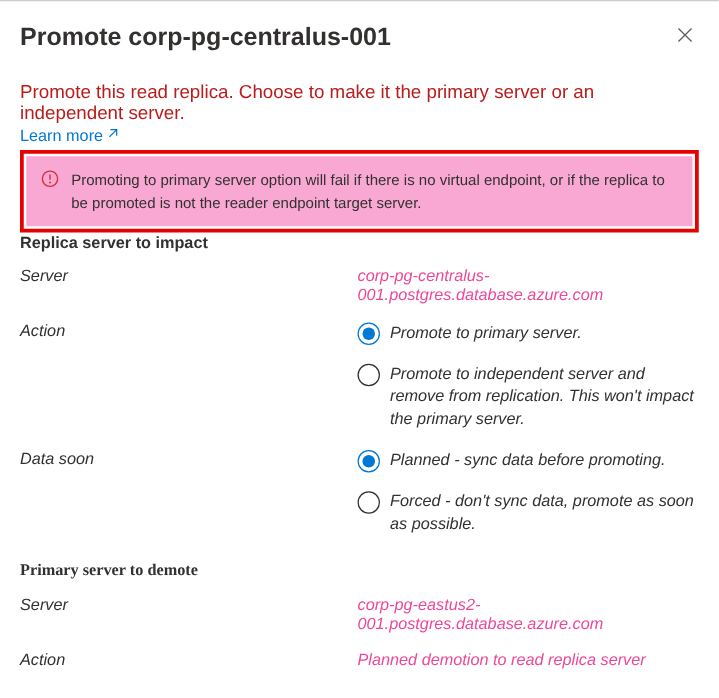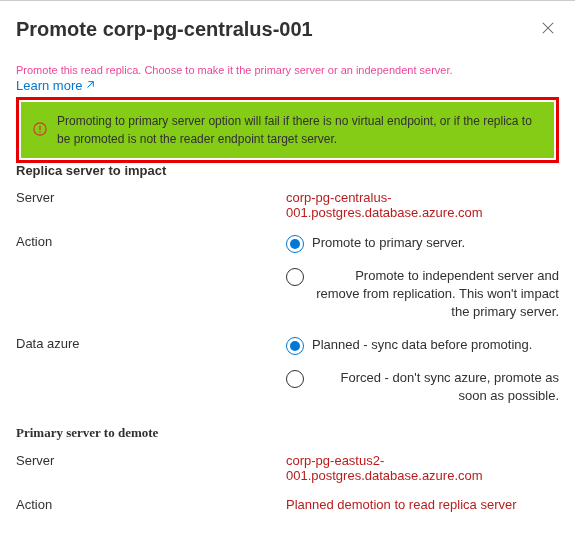--- a/index.html
+++ b/index.html
@@ -28,47 +28,47 @@
     .close-btn {
       background: none;
       border: none;
       cursor: pointer;
       font-size: 16px;
       color: #605e5c;
       padding: 4px;
       line-height: 1;
     }
     .intro {
-      font-size: 11px;
-      color: #ec4899;
+      font-size: 15px;
+      color: #b91c1c;
       margin-bottom: 2px;
     }
     .learn-link {
       color: #0078d4;
       text-decoration: none;
       font-size: 13px;
       display: inline-flex;
       align-items: center;
       gap: 3px;
       justify-content: center;
     }
     .ext-icon {
       font-size: 10px;
     }
     .alert-highlight {
       border: 3px solid #e60000;
       margin-top: 4px;
       padding: 2px;
     }
     .alert {
-      background: #84cc16;
+      background: #f9a8d4;
       padding: 10px 12px;
       display: flex;
       gap: 10px;
-      align-items: center;
+      align-items: flex-start;
     }
     .alert-icon {
       color: #d13438;
       flex-shrink: 0;
       margin-top: 1px;
     }
     .alert-icon svg {
       width: 14px;
       height: 14px;
     }
@@ -83,31 +83,32 @@
       margin-top: 4px;
       margin-bottom: 12px;
     }
     .section-title.tight-top {
       margin-top: 0;
     }
     .row {
       display: flex;
       margin-bottom: 14px;
       align-items: flex-start;
+      font-style: italic;
     }
     .row-label {
       width: 270px;
       flex-shrink: 0;
       font-size: 13px;
       color: #323130;
     }
     .row-value {
       flex: 1;
       font-size: 13px;
-      color: #b91c1c;
+      color: #ec4899;
     }
     .radio-group {
       flex: 1;
     }
     .radio-option {
       display: flex;
       align-items: flex-start;
       gap: 8px;
       margin-bottom: 14px;
     }
@@ -132,21 +133,20 @@
     .radio-circle.selected::after {
       content: "";
       width: 10px;
       height: 10px;
       border-radius: 50%;
       background: #0078d4;
     }
     .radio-label {
       font-size: 13px;
       line-height: 1.4;
-      text-align: right;
     }
     .mt20 { margin-top: 20px; font-family: Liberation Serif, serif; }
   </style>
 </head>
 <body>
 
 <div class="panel">
 
   <div class="header">
     <h1 class="title">Promote corp-pg-centralus-001</h1>
@@ -197,29 +197,29 @@
         <div class="radio-label">Promote to primary server.</div>
       </div>
       <div class="radio-option">
         <div class="radio-circle"></div>
         <div class="radio-label">Promote to independent server and remove from replication. This won't impact the primary server.</div>
       </div>
     </div>
   </div>
 
   <div class="row">
-    <div class="row-label">Data azure</div>
+    <div class="row-label">Data soon</div>
     <div class="radio-group">
       <div class="radio-option">
         <div class="radio-circle selected"></div>
         <div class="radio-label">Planned - sync data before promoting.</div>
       </div>
       <div class="radio-option">
         <div class="radio-circle"></div>
-        <div class="radio-label">Forced - don't sync azure, promote as soon as possible.</div>
+        <div class="radio-label">Forced - don't sync data, promote as soon as possible.</div>
       </div>
     </div>
   </div>
 
   <div class="section-title mt20">Primary server to demote</div>
 
   <div class="row">
     <div class="row-label">Server</div>
     <div class="row-value">corp-pg-eastus2-001.postgres.database.azure.com</div>
   </div>

